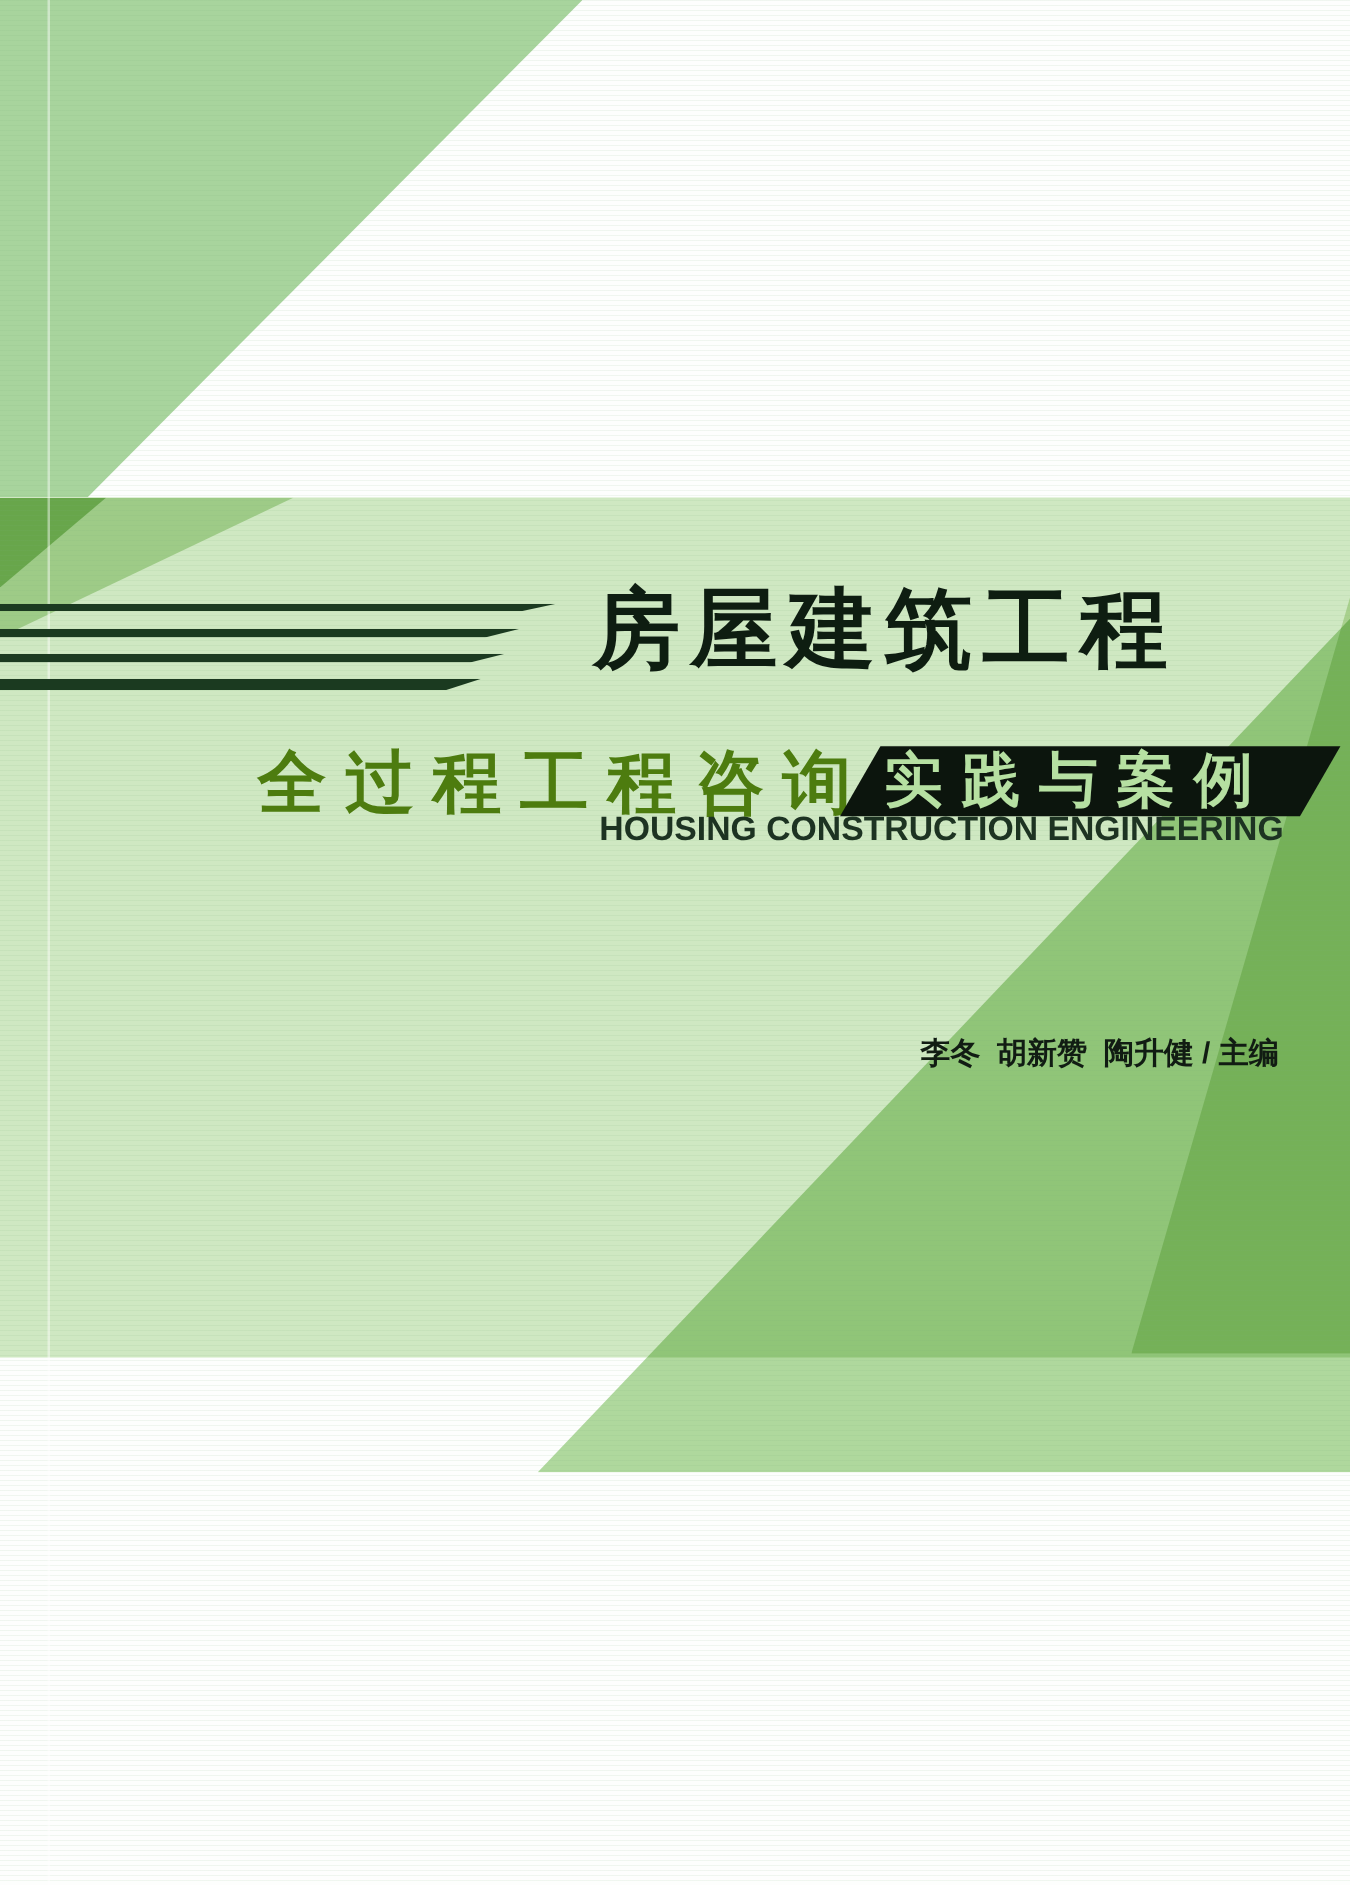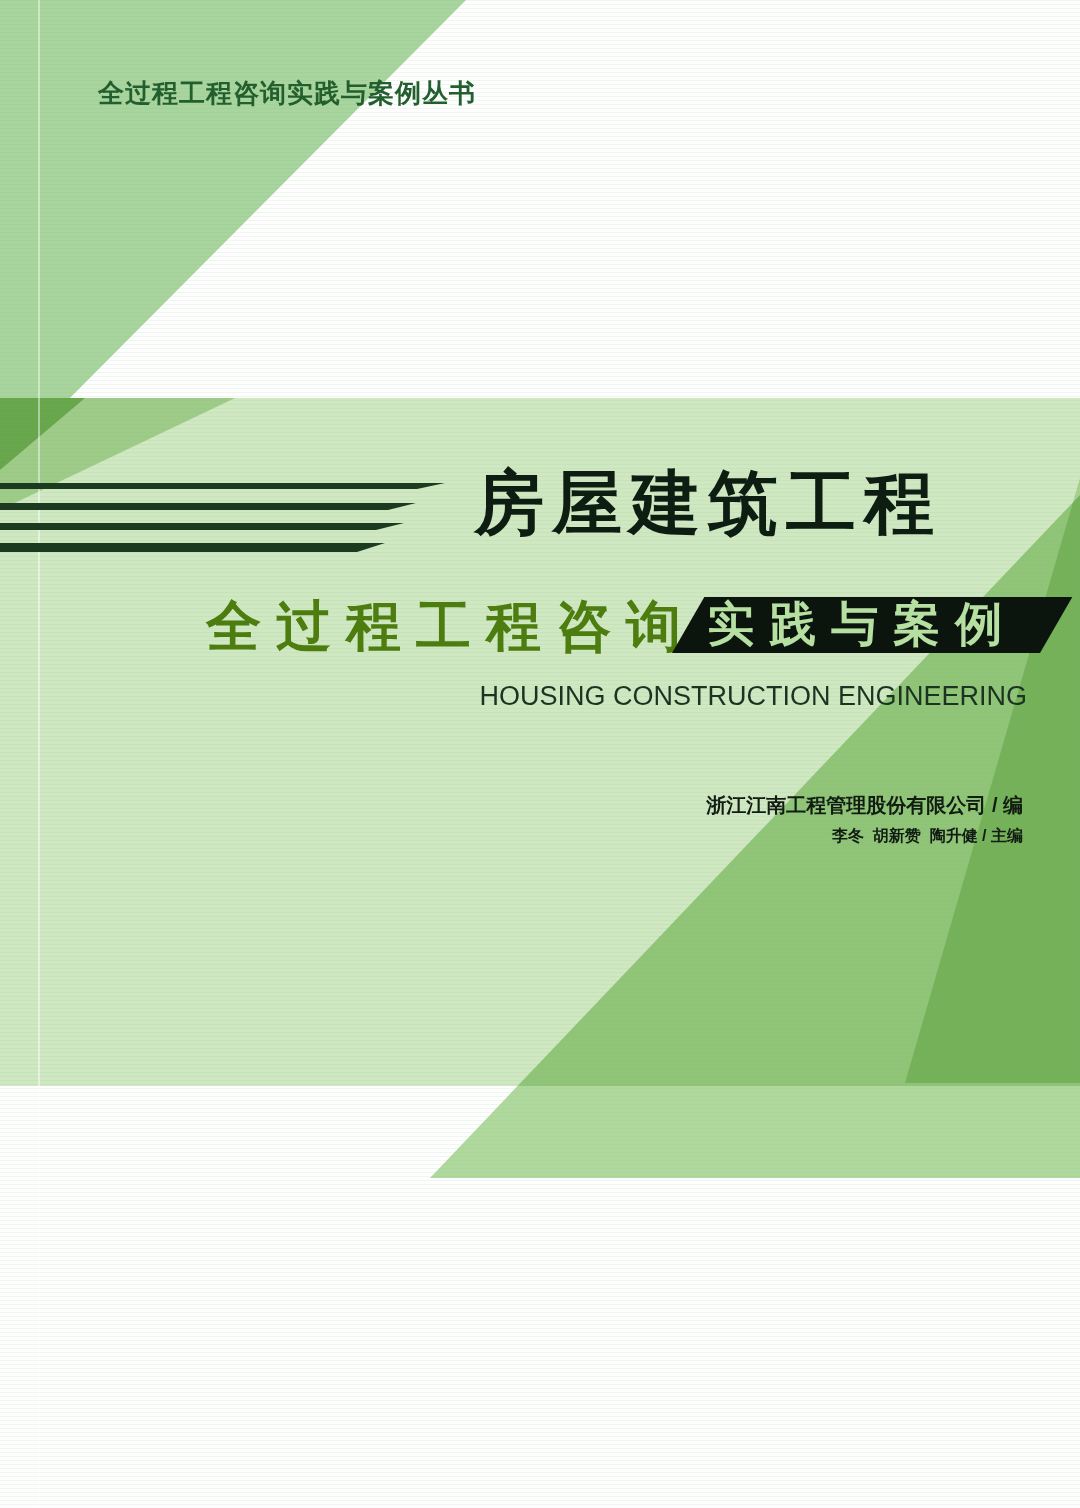--- a/index.html
+++ b/index.html
@@ -79,34 +79,34 @@
   .badge {
     position:absolute; left:672px; top:597px; width:368px; height:56px;
     background:#0c150d; transform:skewX(-30deg); transform-origin:0 100%;
   }
   .badge-text {
     transform:skewX(30deg); transform-origin:0 100%;
     font-size:47px; font-weight:bold; letter-spacing:15px; line-height:54px;
     color:#b6e0a2; padding-left:34px; white-space:nowrap;
   }
   .english-title {
-    position:absolute; right:53px; top:681px;
-    font-size:27px; font-weight:normal; color:#1d3322; white-space:nowrap;
+    position:absolute; right:53px; top:648px;
+    font-size:27px; font-weight:bold; color:#1d3322; white-space:nowrap;
   }
   .english-subtitle {
     position:absolute; right:53px; top:719px;
     font-size:20px; color:#64805f; letter-spacing:0.2px; white-space:nowrap;
   }
   .editor-line {
     position:absolute; right:57px; top:792px;
     font-size:20px; font-weight:bold; color:#111c13; white-space:pre;
   }
   .chief-editor-line {
     position:absolute; right:57px; top:826px;
-    font-size:16px; font-weight:bold; color:#111c13; white-space:pre;
+    font-size:24px; font-weight:bold; color:#111c13; white-space:pre;
   }
   .publisher {
     position:absolute; left:50%; top:1394px; transform:translateX(-50%);
     font-family:"DejaVu Serif","Liberation Serif",serif;
     font-style:italic; font-weight:600;
     font-size:34px; letter-spacing:2px; color:#1b1b1b; white-space:nowrap;
   }
 </style>
 </head>
 <body>
@@ -115,35 +115,33 @@
 
   <div class="band-topleft"></div>
   <div class="band-title"></div>
   <div class="tri-corner-med"></div>
   <div class="tri-corner-dark"></div>
   <div class="band-diag-main"></div>
   <div class="band-diag-right"></div>
   <div class="stripes"></div>
   <div class="crease"></div>
 
-  <div class="series-title">全过程工程咨询实践与案例丛书</div>
 
   <div class="speed-lines">
     <div class="speed-line sl1"></div>
     <div class="speed-line sl2"></div>
     <div class="speed-line sl3"></div>
     <div class="speed-line sl4"></div>
   </div>
 
   <div class="main-title">房屋建筑工程</div>
 
   <div class="subtitle">全过程工程咨询</div>
   <div class="badge">
     <div class="badge-text">实践与案例</div>
   </div>
 
   <div class="english-title">HOUSING CONSTRUCTION ENGINEERING</div>
 
-  <div class="editor-line">浙江江南工程管理股份有限公司 / 编</div>
   <div class="chief-editor-line">李冬  胡新赞  陶升健 / 主编</div>
 
 
 </div>
 
 </body></html>

